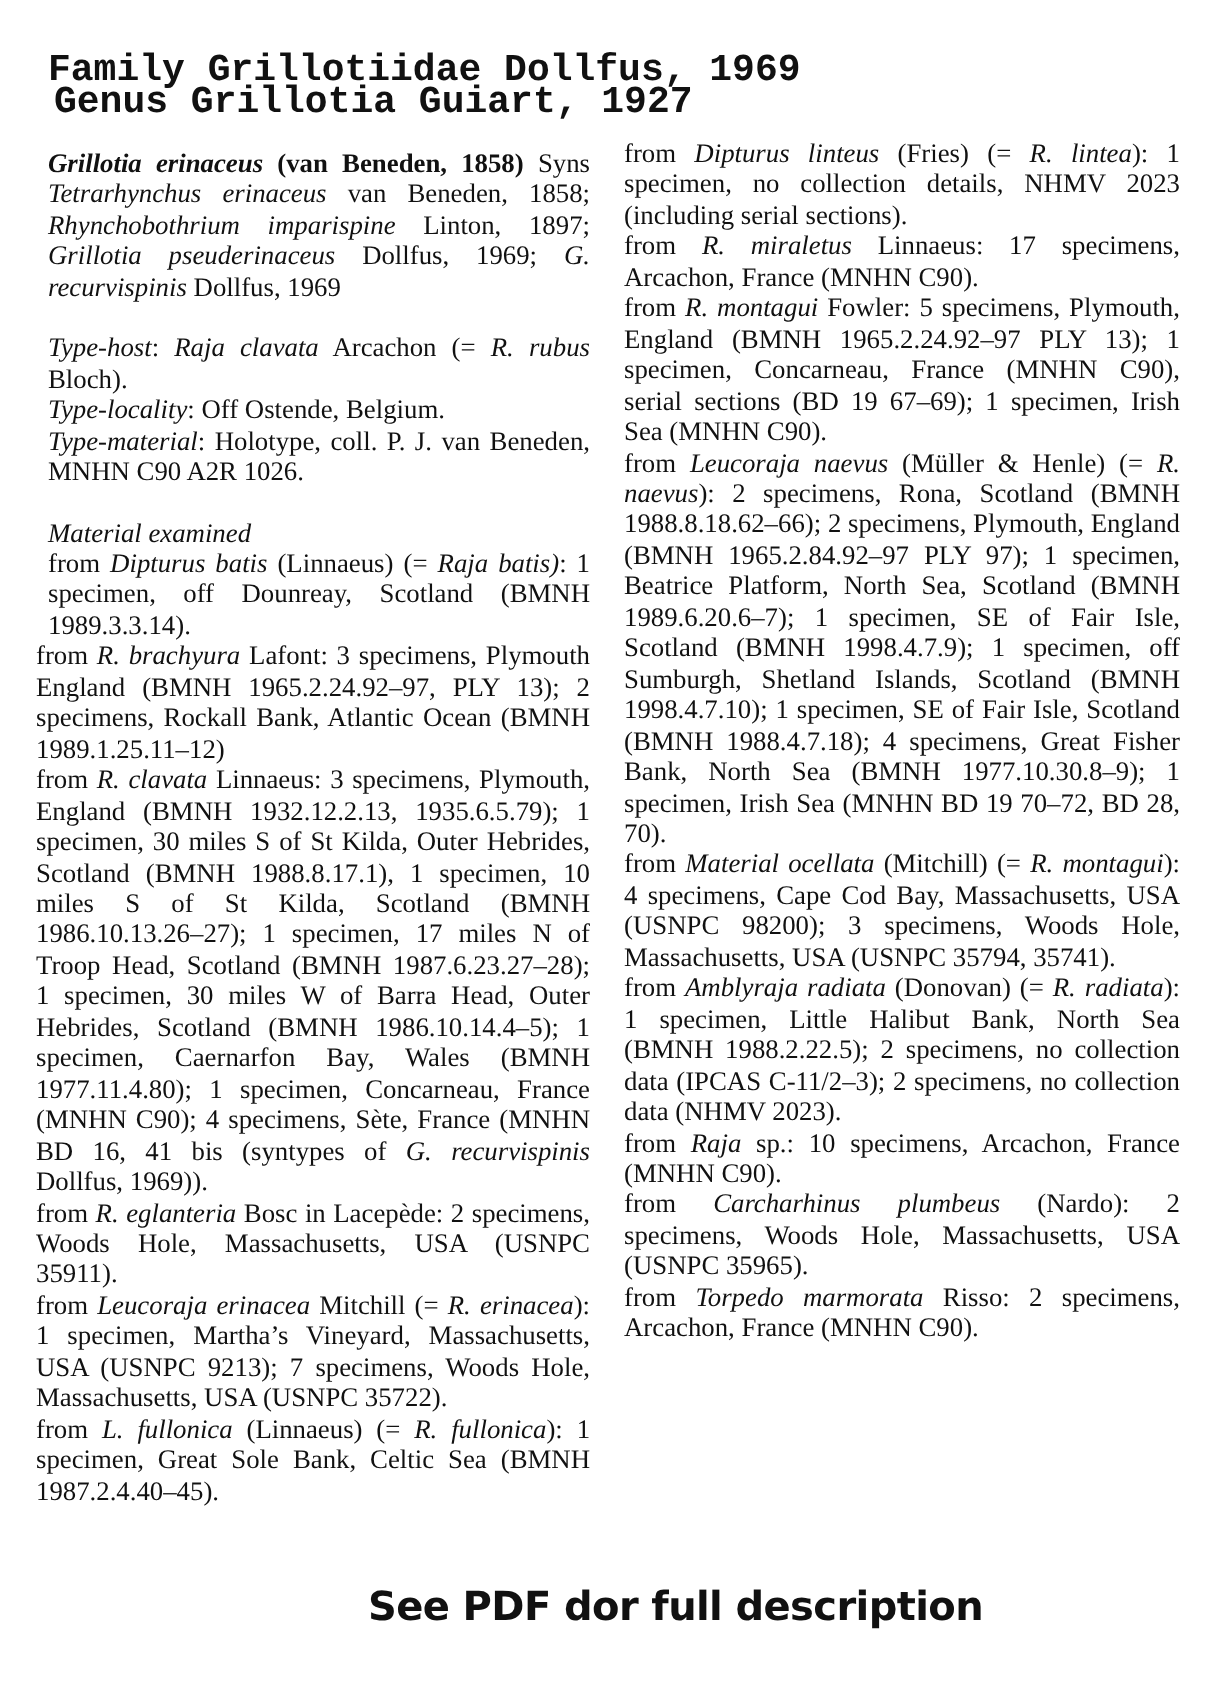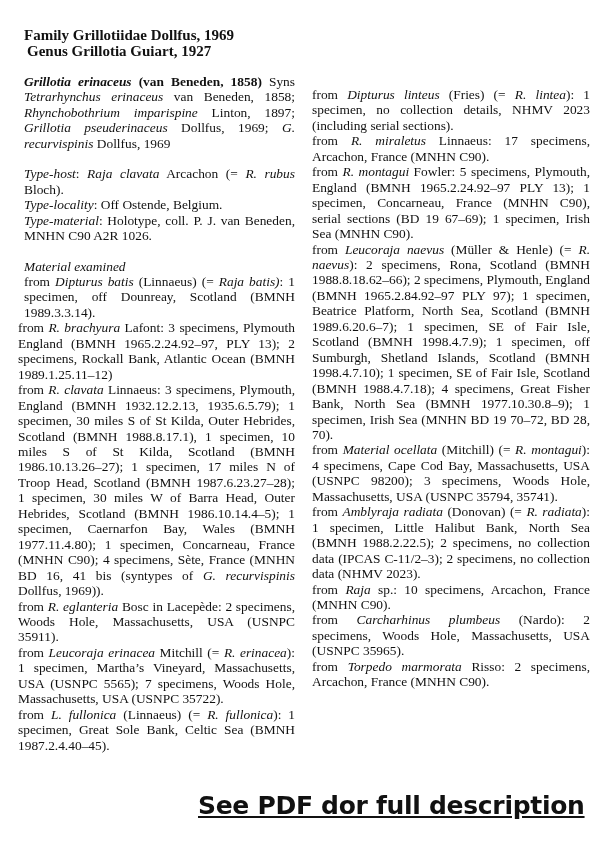--- a/index.html
+++ b/index.html
@@ -1,30 +1,30 @@
 <!DOCTYPE html>
 <html><head>
 <meta charset="utf-8">
 <style>
   html, body { margin: 0; padding: 0; background: #ffffff; }
   body { width: 612px; height: 843px; position: relative; overflow: hidden;
          font-family: "Liberation Serif", "DejaVu Serif", serif; color: #111; }
   .page { position: absolute; left: 0; top: 0; width: 612px; height: 843px; }
-  .header { position: absolute; left: 24px; top: 28px; font-weight: bold; font-size: 15px; line-height: 15.5px; }
+  .header { position: absolute; left: 24px; top: 28px; font-weight: bold; font-size: 19px; line-height: 15.5px; font-family: Liberation Mono, monospace; }
   .header .genus { padding-left: 3px; }
   .col { position: absolute; font-size: 13.4px; line-height: 15.45px; text-align: justify; }
   .col-left { left: 24px; top: 74px; width: 271px; }
-  .col-right { left: 312px; top: 87px; width: 278px; }
+  .col-right { left: 312px; top: 69px; width: 278px; }
   .p { margin: 0; text-indent: 0; }
   .gap { height: 15px; }
   .entry-in { margin-left: -6px; width: calc(100% + 6px); }
   i { }
   b { font-weight: bold; }
-  .footer { position: absolute; left: 198px; top: 791px; font-family: "DejaVu Sans", "Liberation Sans", sans-serif;
-            font-weight: bold; font-size: 25px; letter-spacing: -0.3px; color: #111; text-decoration: underline; }
+  .footer { position: absolute; left: 184px; top: 791px; font-family: "DejaVu Sans", "Liberation Sans", sans-serif;
+            font-weight: bold; font-size: 20px; letter-spacing: -0.3px; color: #111; }
 </style>
 </head>
 <body>
 
 <div class="page">
 
   <div class="header">
     <div>Family Grillotiidae Dollfus, 1969</div>
     <div class="genus">Genus Grillotia Guiart, 1927</div>
   </div>
@@ -54,21 +54,21 @@
     <p class="p entry-in">
       <span>from </span><i>R. brachyura</i><span> Lafont: 3 specimens, Plymouth England (BMNH 1965.2.24.92–97, PLY 13); 2 specimens, Rockall Bank, Atlantic Ocean (BMNH 1989.1.25.11–12)</span>
     </p>
     <p class="p entry-in">
       <span>from </span><i>R. clavata</i><span> Linnaeus: 3 specimens, Plymouth, England (BMNH 1932.12.2.13, 1935.6.5.79); 1 specimen, 30 miles S of St Kilda, Outer Hebrides, Scotland (BMNH 1988.8.17.1), 1 specimen, 10 miles S of St Kilda, Scotland (BMNH 1986.10.13.26–27); 1 specimen, 17 miles N of Troop Head, Scotland (BMNH 1987.6.23.27–28); 1 specimen, 30 miles W of Barra Head, Outer Hebrides, Scotland (BMNH 1986.10.14.4–5); 1 specimen, Caernarfon Bay, Wales (BMNH 1977.11.4.80); 1 specimen, Concarneau, France (MNHN C90); 4 specimens, Sète, France (MNHN BD 16, 41 bis (syntypes of </span><i>G. recurvispinis</i><span> Dollfus, 1969)).</span>
     </p>
     <p class="p entry-in">
       <span>from </span><i>R. eglanteria</i><span> Bosc in Lacepède: 2 specimens, Woods Hole, Massachusetts, USA (USNPC 35911).</span>
     </p>
     <p class="p entry-in">
-      <span>from </span><i>Leucoraja erinacea</i><span> Mitchill (= </span><i>R. erinacea</i><span>): 1 specimen, Martha’s Vineyard, Massachusetts, USA (USNPC 5565); 7 specimens, Woods Hole, Massachusetts, USA (USNPC 35722).</span>
+      <span>from </span><i>Leucoraja erinacea</i><span> Mitchill (= </span><i>R. erinacea</i><span>): 1 specimen, Martha’s Vineyard, Massachusetts, USA (USNPC 9213); 7 specimens, Woods Hole, Massachusetts, USA (USNPC 35722).</span>
     </p>
     <p class="p entry-in">
       <span>from </span><i>L. fullonica</i><span> (Linnaeus) (= </span><i>R. fullonica</i><span>): 1 specimen, Great Sole Bank, Celtic Sea (BMNH 1987.2.4.40–45).</span>
     </p>
   </div>
 
   <div class="col col-right">
     <p class="p">
       <span>from </span><i>Dipturus linteus</i><span> (Fries) (= </span><i>R. lintea</i><span>): 1 specimen, no collection details, NHMV 2023 (including serial sections).</span>
     </p>

